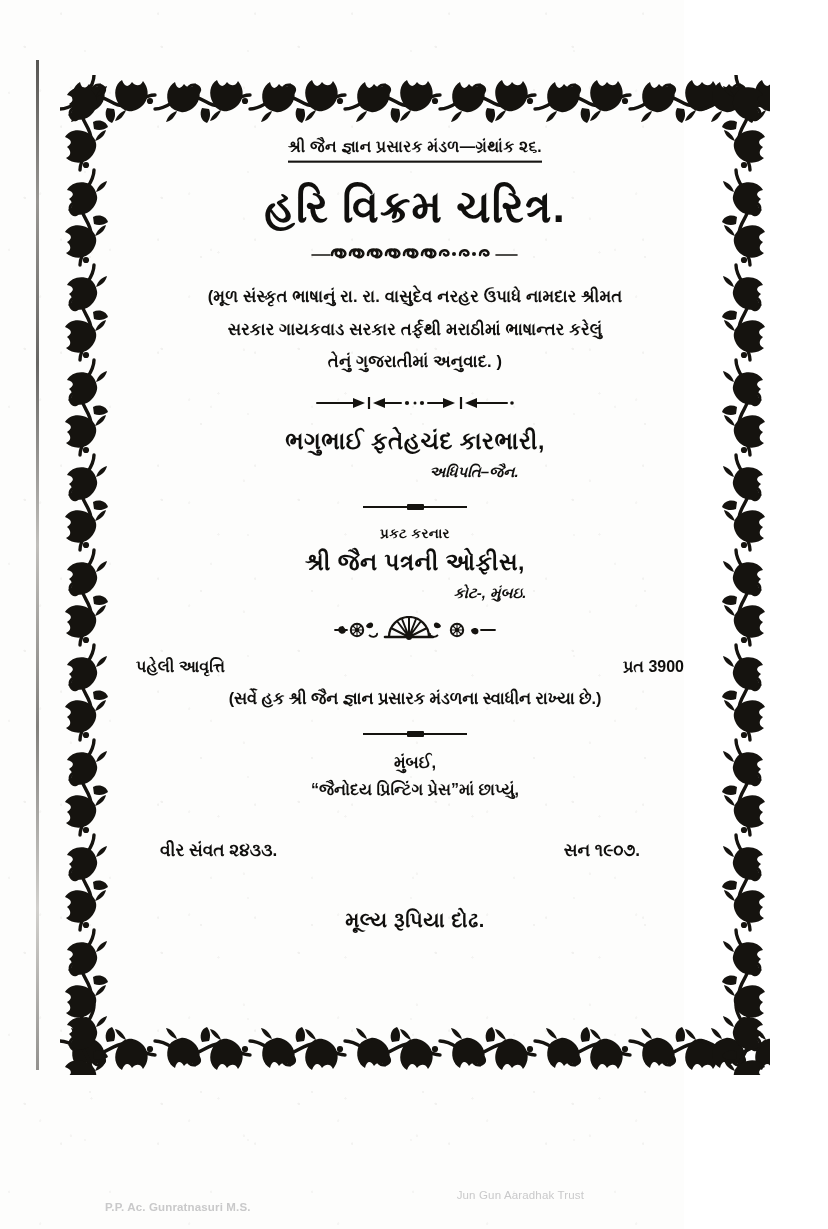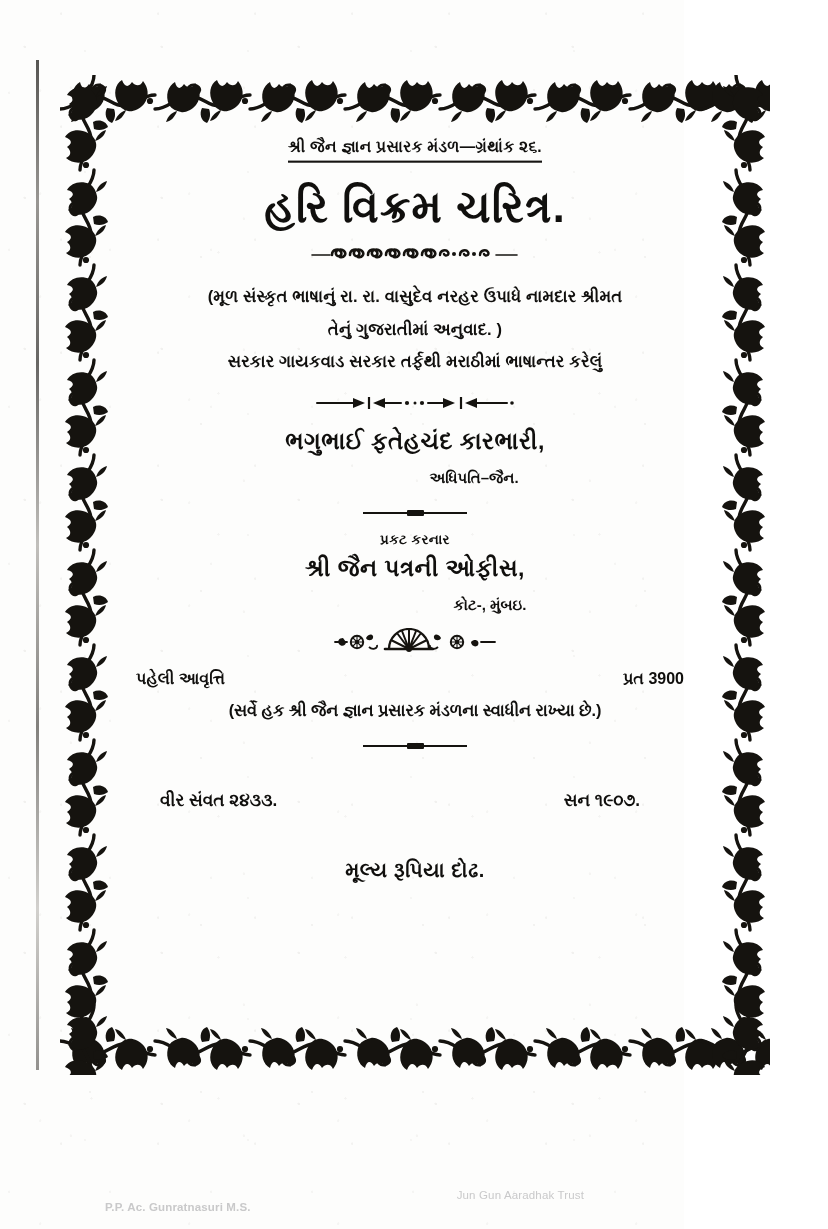--- a/index.html
+++ b/index.html
@@ -126,22 +126,23 @@
   .person-name {
     font-size: 23px;
     font-weight: 700;
     letter-spacing: .5px;
     margin-top: 7px;
     transform: scaleY(1.05);
   }
   .person-sub {
     font-size: 15px;
     font-weight: 700;
-    margin-top: 14px;
+    margin-top: 8px;
     padding-left: 118px;
+    font-style: italic;
   }
   .person-sub.right-shift { padding-left: 150px; }
 
   
   .rule-dot {
     position: relative;
     width: 104px; height: 7px;
     margin: 22px auto 16px;
   }
   .rule-dot::before {
@@ -337,22 +338,22 @@
       <path d="M130 13 C130 8 136 7 138 10 C140 13 135 15 134 12" fill="none" stroke="#15130f" stroke-width="2.4" stroke-linecap="round"></path>
       <circle cx="144" cy="12" r="2" fill="#15130f"></circle>
       <path d="M150 13 C150 8 156 7 158 10 C160 13 155 15 154 12" fill="none" stroke="#15130f" stroke-width="2.4" stroke-linecap="round"></path>
       <circle cx="164" cy="12" r="2" fill="#15130f"></circle>
       <path d="M170 13 C170 8 176 7 178 10 C180 13 175 15 174 12" fill="none" stroke="#15130f" stroke-width="2.4" stroke-linecap="round"></path>
       <path d="M186 13 L207 13" stroke="#15130f" stroke-width="1.6" stroke-linecap="round"></path>
     </svg>
 
     <div id="subtitle">
       <span class="sub-row guj">(મૂળ સંસ્કૃત ભાષાનું રા. રા. વાસુદેવ નરહર ઉપાધે નામદાર શ્રીમત</span>
+      <span class="sub-row guj">સરકાર ગાયકવાડ સરકાર તર્ફથી મરાઠીમાં ભાષાન્તર કરેલું</span>
       <span class="sub-row guj">તેનું ગુજરાતીમાં અનુવાદ. )</span>
-      <span class="sub-row guj">સરકાર ગાયકવાડ સરકાર તર્ફથી મરાઠીમાં ભાષાન્તર કરેલું</span>
     </div>
 
     <svg class="orn-arrow" viewBox="0 0 200 16" xmlns="http://www.w3.org/2000/svg">
       <path d="M2 8 L44 8" stroke="#15130f" stroke-width="2" stroke-linecap="round"></path>
       <path d="M38 3 L50 8 L38 13" fill="#15130f"></path>
       <path d="M54 2 L54 14" stroke="#15130f" stroke-width="2.2"></path>
       <path d="M70 3 L58 8 L70 13" fill="#15130f"></path>
       <path d="M64 8 L86 8" stroke="#15130f" stroke-width="2" stroke-linecap="round"></path>
       <circle cx="92" cy="8" r="2.1" fill="#15130f"></circle>
       <circle cx="100" cy="8" r="1.5" fill="#15130f"></circle>
@@ -402,20 +403,24 @@
 
     <div id="edition-row">
       <span class="guj">પહેલી આવૃત્તિ</span>
       <span class="guj">પ્રત 3900</span>
     </div>
 
     <div id="rights-line" class="guj">(સર્વે હક શ્રી જૈન જ્ઞાન પ્રસારક મંડળના સ્વાધીન રાખ્યા છે.)</div>
 
     <div class="rule-dot"></div>
 
+    <div>
+      <div class="imprint-city guj">મુંબઈ,</div>
+      <div class="imprint-press guj">“જૈનોદય પ્રિન્ટિંગ પ્રેસ”માં છાપ્યું,</div>
+    </div>
 
     <div id="date-row">
       <span class="guj">વીર સંવત ૨૪૩૩.</span>
       <span class="guj">સન ૧૯૦૭.</span>
     </div>
 
     <div id="price-line" class="guj">મૂલ્ય રૂપિયા દોઢ.</div>
   </div>
 
   <div id="footer">

